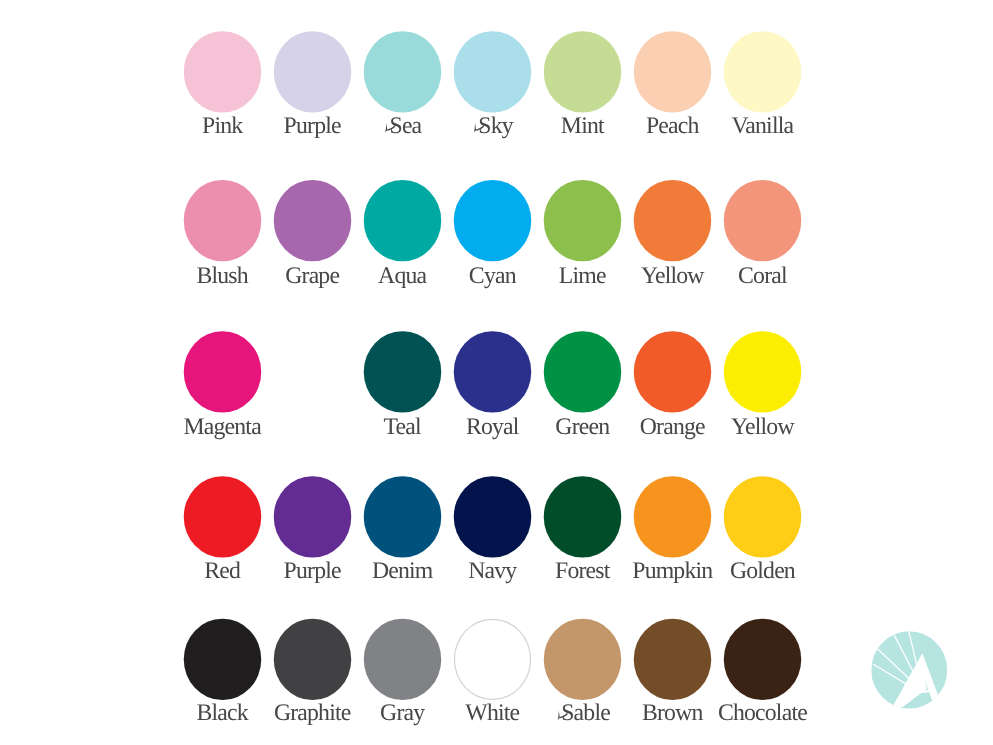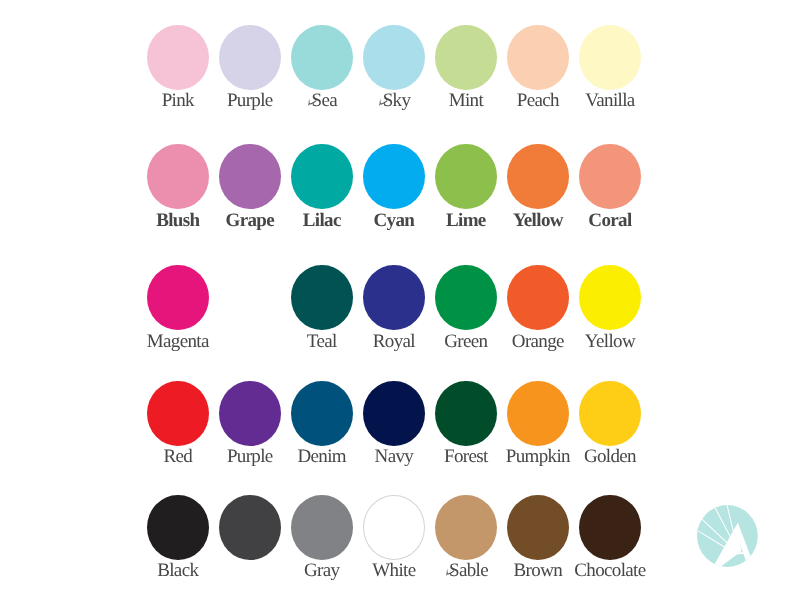--- a/index.html
+++ b/index.html
@@ -63,21 +63,21 @@
     left: -20px;
     width: 101.5px;
     text-align: center;
     font-size: 19px;
     letter-spacing: -0.65px;
     color: #474747;
     white-space: nowrap;
     line-height: 1;
   }
   .swatch-row.r0 .swatch-label { top: 65.9px; }
-  .swatch-row.r1 .swatch-label { top: 67.3px; font-weight: bold; }
+  .swatch-row.r1 .swatch-label { top: 67.3px; }
   .swatch-row.r2 .swatch-label { top: 67.8px; }
   .swatch-row.r3 .swatch-label { top: 66.2px; }
   .swatch-row.r4 .swatch-label { top: 66px; text-align: center; }
 
   .swash {
     position: relative;
     display: inline-block;
   }
   .swatch-label.has-swash {
     margin-left: 2.6px;
@@ -141,21 +141,21 @@
     <div class="swatch c0">
       <div class="swatch-circle" style="background: rgb(236, 143, 174);"></div>
       <div class="swatch-label">Blush</div>
     </div>
     <div class="swatch c1">
       <div class="swatch-circle" style="background: rgb(166, 103, 172);"></div>
       <div class="swatch-label">Grape</div>
     </div>
     <div class="swatch c2">
       <div class="swatch-circle" style="background: rgb(0, 170, 162);"></div>
-      <div class="swatch-label">Lilac</div>
+      <div class="swatch-label">Aqua</div>
     </div>
     <div class="swatch c3">
       <div class="swatch-circle" style="background: rgb(2, 172, 238);"></div>
       <div class="swatch-label">Cyan</div>
     </div>
     <div class="swatch c4">
       <div class="swatch-circle" style="background: rgb(141, 191, 77);"></div>
       <div class="swatch-label">Lime</div>
     </div>
     <div class="swatch c5">
@@ -226,20 +226,21 @@
     </div>
   </div>
 
   <div class="swatch-row r4">
     <div class="swatch c0">
       <div class="swatch-circle" style="background: rgb(33, 30, 31);"></div>
       <div class="swatch-label">Black</div>
     </div>
     <div class="swatch c1">
       <div class="swatch-circle" style="background: rgb(65, 64, 66);"></div>
+      <div class="swatch-label">Graphite</div>
     </div>
     <div class="swatch c2">
       <div class="swatch-circle" style="background: rgb(128, 130, 133);"></div>
       <div class="swatch-label">Gray</div>
     </div>
     <div class="swatch c3">
       <div class="swatch-circle" style="background: rgb(255, 255, 255); box-shadow: rgb(212, 212, 212) 0px 0px 0px 1px inset;"></div>
       <div class="swatch-label">White</div>
     </div>
     <div class="swatch c4">

